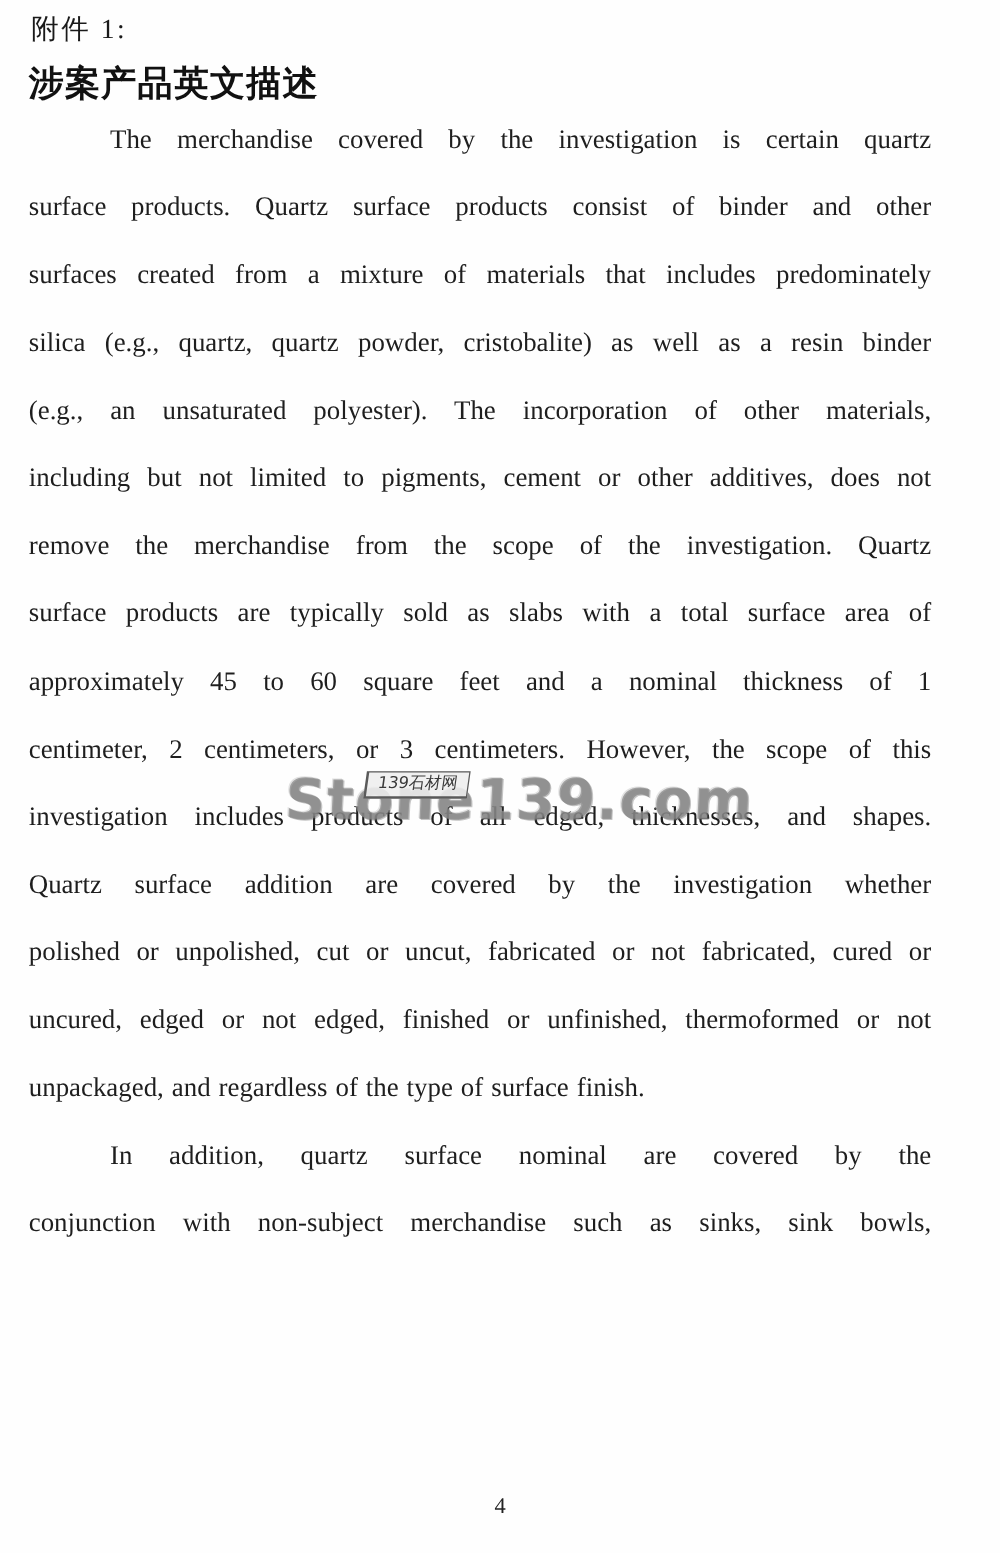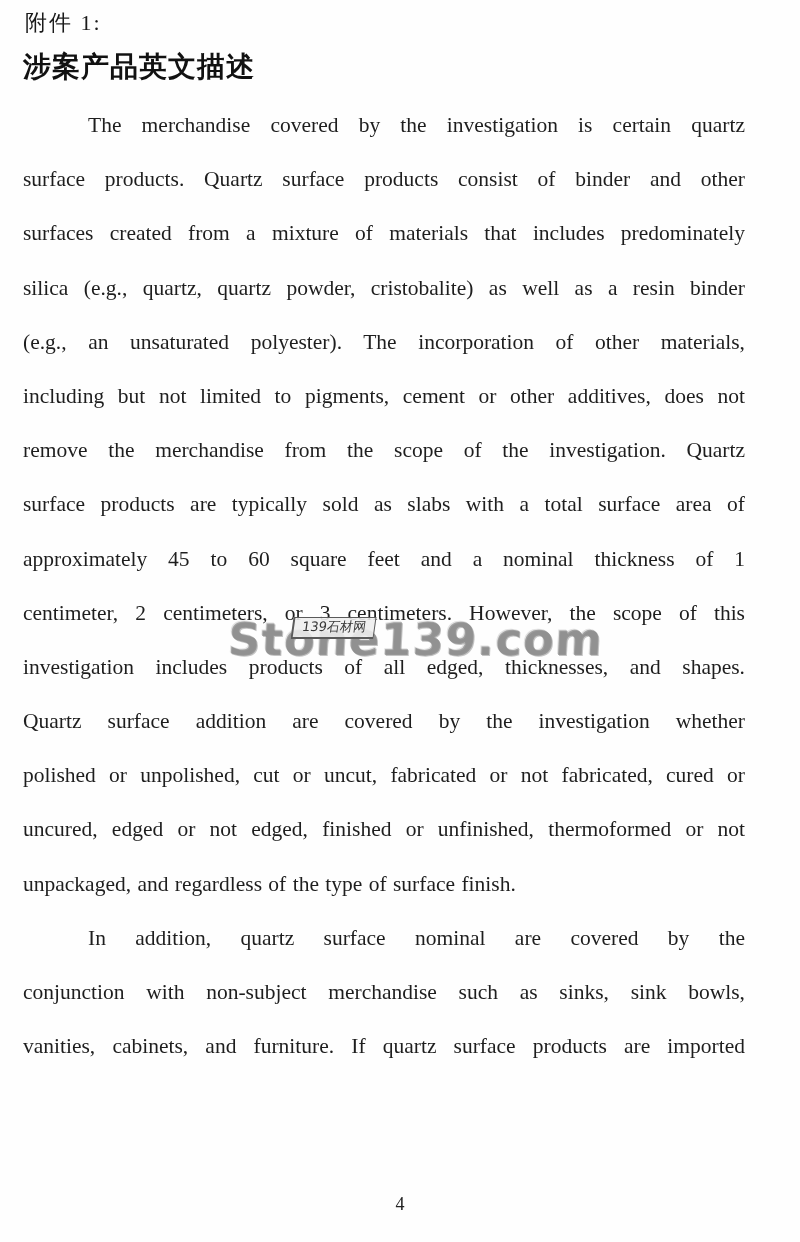--- a/index.html
+++ b/index.html
@@ -30,21 +30,21 @@
     left: 23px;
     top: 48px;
     font-size: 28px;
     font-weight: bold;
     letter-spacing: 1px;
     color: #111;
   }
   .doc-body {
     position: absolute;
     left: 23px;
-    top: 98px;
+    top: 84px;
     width: 722px;
   }
   .line {
     height: 54.2px;
     line-height: 54.2px;
     font-size: 21.5px;
     text-align: justify;
     text-align-last: justify;
     word-spacing: 1px;
   }
@@ -123,21 +123,20 @@
       <div class="line">surface products are typically sold as slabs with a total surface area of</div>
       <div class="line">approximately 45 to 60 square feet and a nominal thickness of 1</div>
       <div class="line">centimeter, 2 centimeters, or 3 centimeters. However, the scope of this</div>
       <div class="line">investigation includes products of all edged, thicknesses, and shapes.</div>
       <div class="line">Quartz surface addition are covered by the investigation whether</div>
       <div class="line">polished or unpolished, cut or uncut, fabricated or not fabricated, cured or</div>
       <div class="line">uncured, edged or not edged, finished or unfinished, thermoformed or not</div>
       <div class="line no-just">unpackaged, and regardless of the type of surface finish.</div>
       <div class="line indent">In addition, quartz surface nominal are covered by the</div>
       <div class="line">conjunction with non-subject merchandise such as sinks, sink bowls,</div>
-      <div class="line">vanities, cabinets, and furniture. If quartz surface products are imported</div>
     </div>
 
   <div class="watermark">
     <div class="watermark-brand">Stone139.com</div>
     <div class="watermark-badge">139石材网</div>
   </div>
 
   <div class="page-number">4</div>
 
 </div>

